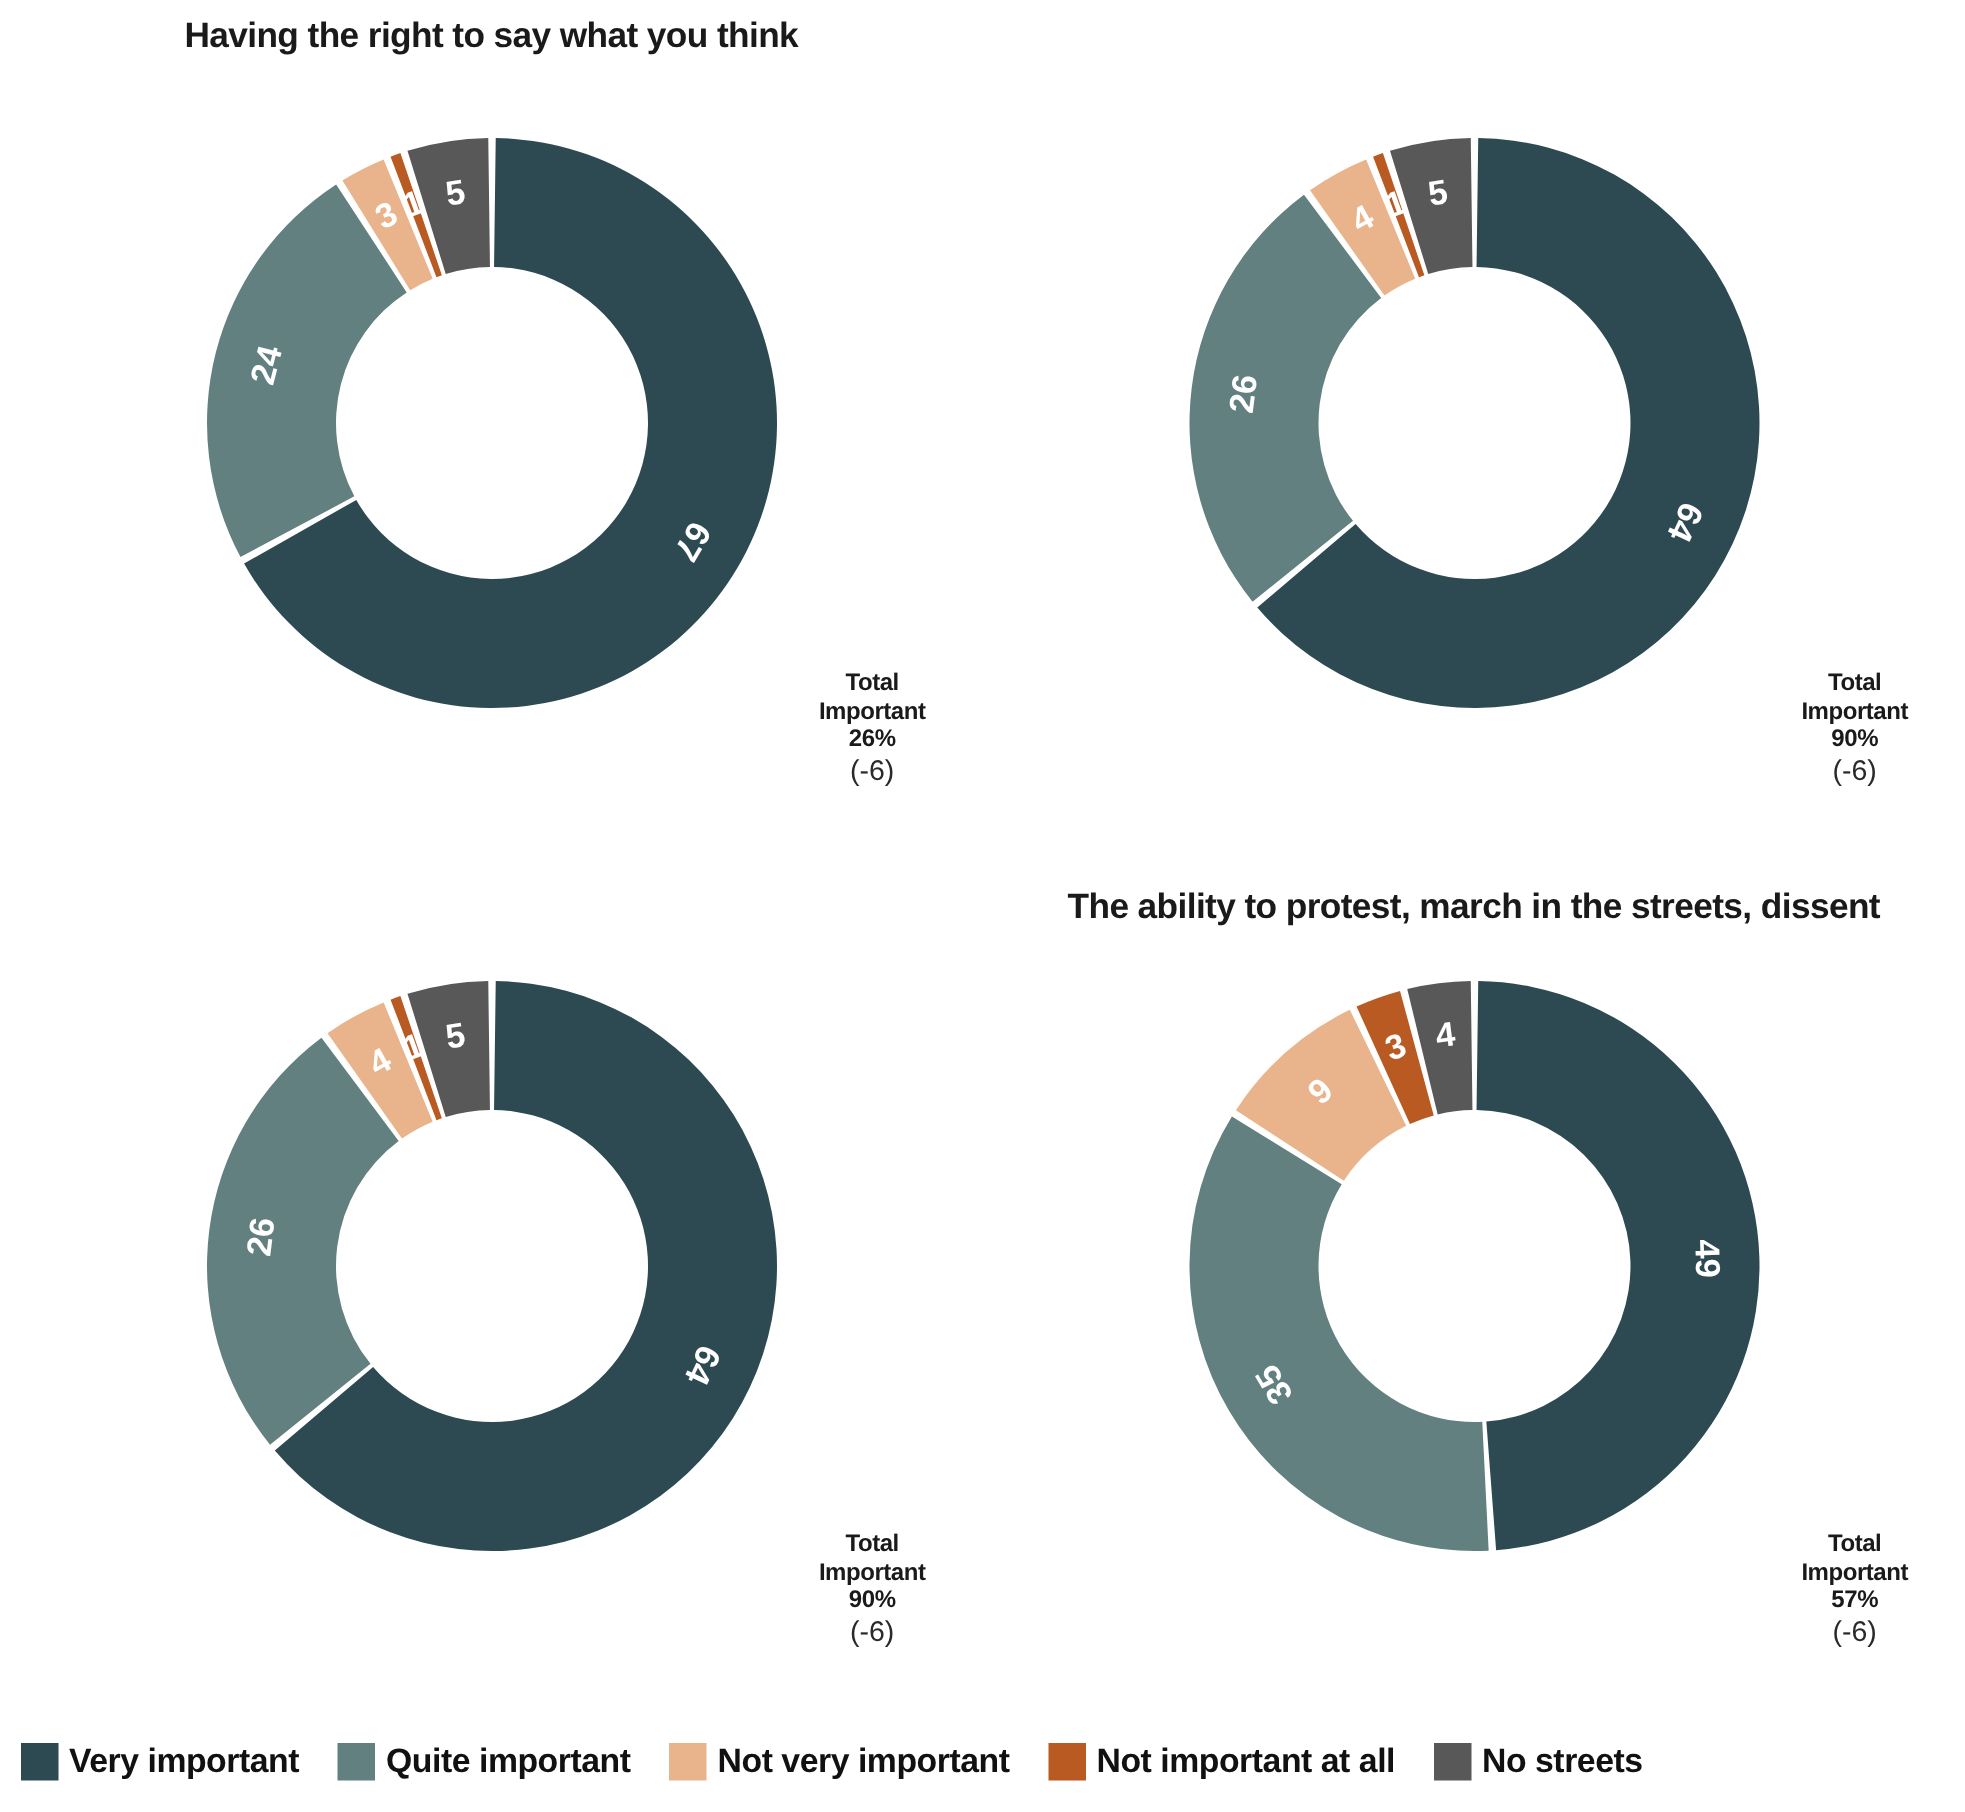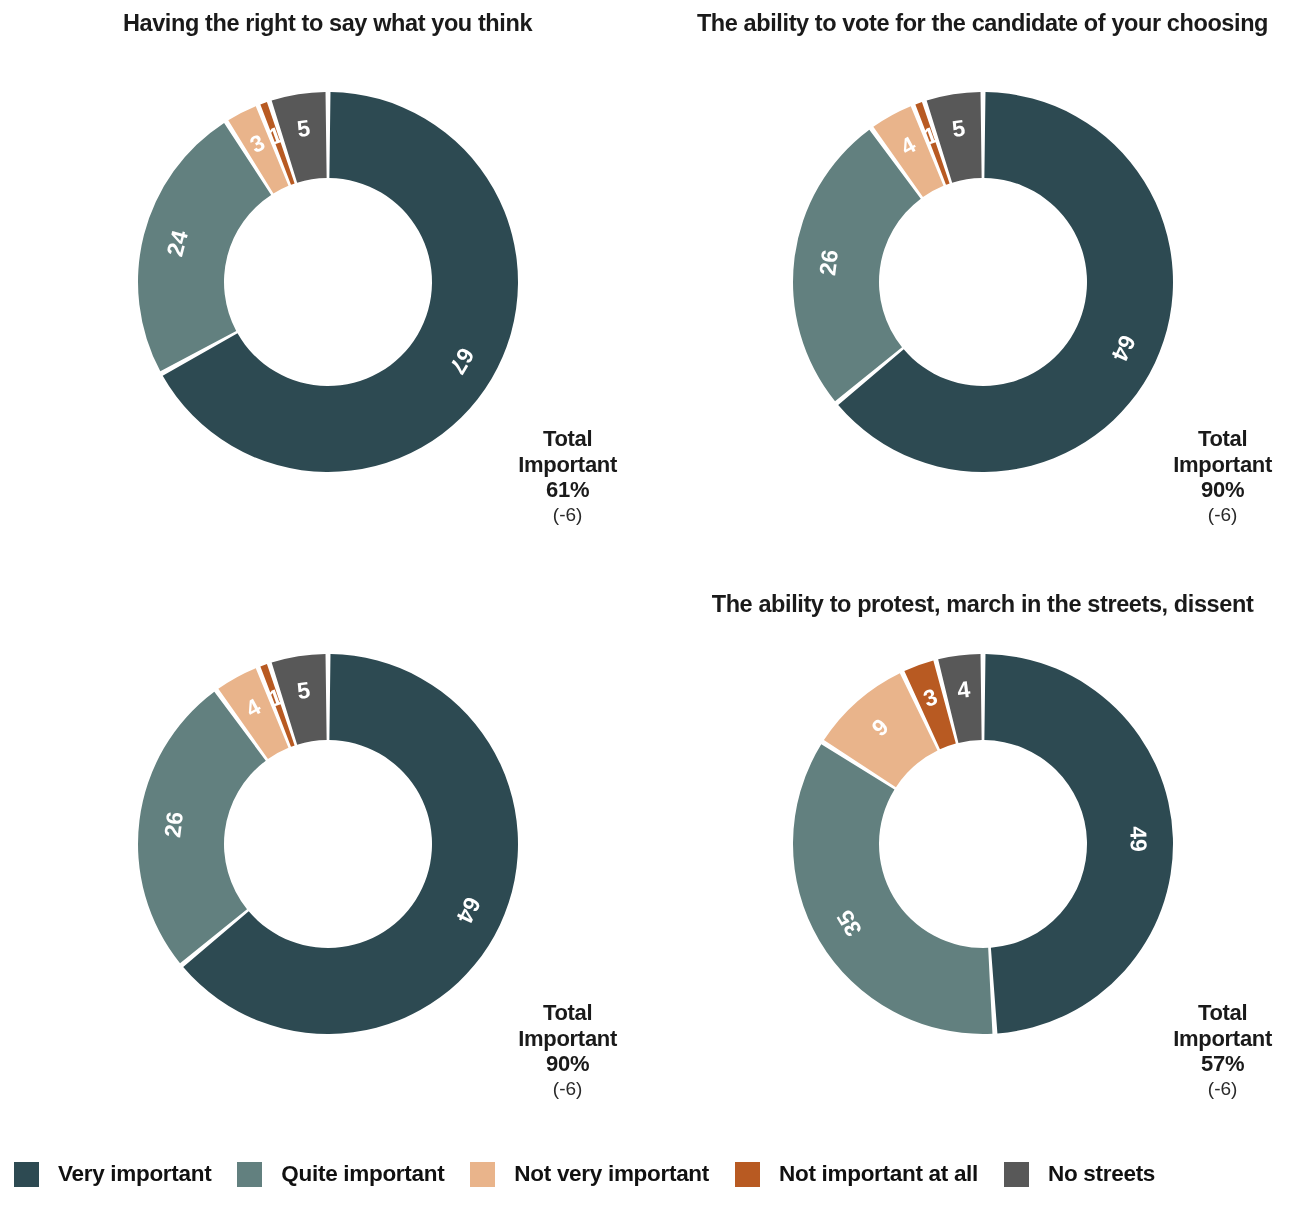--- a/index.html
+++ b/index.html
@@ -68,21 +68,21 @@
     dominant-baseline: central;
   }
   .total-box {
     position: absolute;
     text-align: center;
     line-height: 1.16;
   }
   .panel.r1 .total-box { right: 38px; bottom: 52px; }
   .panel.r2 .total-box { right: 38px; bottom: 40px; }
   .total-line {
-    font-size: 22px;
+    font-size: 16px;
     font-weight: bold;
     color: #1a1a1a;
     display: block;
     letter-spacing: -0.3px;
   }
   .total-delta {
     font-size: 19px;
     font-weight: normal;
     color: #2a2a2a;
     display: block;
@@ -97,21 +97,20 @@
     display: flex;
     align-items: center;
     justify-content: flex-start;
     padding-left: 14px;
     box-sizing: border-box;
   }
   .legend-item {
     display: flex;
     align-items: center;
     margin-right: 26px;
-    gap: 12px;
   }
   .legend-swatch {
     width: 25px;
     height: 25px;
     margin-right: 7px;
     flex: 0 0 auto;
   }
   .legend-label {
     font-size: 22.5px;
     font-weight: bold;
@@ -139,27 +138,26 @@
             <text x="149.35907824052651" y="81.35938483628999" class="slice-label" transform="rotate(-27 149.35907824052651 81.35938483628999)">3</text>
             <path d="M 152.37470288605988 42.442068072836236 A 190 190 0 0 1 158.9265015923994 40.08327539592989 L 186.57029560847127 121.51926653250898 A 104 104 0 0 0 182.9840478955275 122.81039515565773 Z" fill="#b85a22"></path>
             <text x="167.29237960983278" y="73.59895235072247" class="slice-label" transform="rotate(-19.799999999999955 167.29237960983278 73.59895235072247)">1</text>
             <path d="M 163.65710075464165 38.5462105531345 A 190 190 0 0 1 217.51297684144467 30.016277760938664 L 218.63868206058024 116.00890993230327 A 104 104 0 0 0 189.1596762025407 120.67792577645257 Z" fill="#585858"></path>
             <text x="195.65879723974018" y="66.31569420339656" class="slice-label" transform="rotate(-8.999999999999943 195.65879723974018 66.31569420339656)">5</text>
           </svg>
       </div>
       <div class="total-box">
         <span class="total-line">Total</span>
         <span class="total-line">Important</span>
-        <span class="total-line">61%</span>
+        <span class="total-line">26%</span>
         <span class="total-delta">(-6)</span>
       </div>
     </div>
 
     <div class="panel r1">
-      <div class="panel-title">The ability to vote for the candidate of your choosing</div>
       <div class="donut-wrap">
         <svg class="donut-svg" width="440" height="440" viewBox="0 0 440 440">
             <path d="M 222.48702315855547 30.016277760938664 A 190 190 0 1 1 75.20031432728982 343.01646649568636 L 140.74122468441126 287.3353290292178 A 104 104 0 1 0 221.36131793941985 116.00890993230327 Z" fill="#2d4a52"></path>
             <text x="360.7910893637126" y="286.2512577675253" class="slice-label" transform="rotate(115.2 360.7910893637126 286.2512577675253)">64</text>
             <path d="M 72.02973787864224 339.1838979381723 A 190 190 0 0 1 106.31832589157473 67.7617755886985 L 157.77424154065142 136.6696034801297 A 104 104 0 0 0 139.00575125988837 285.23750202931535 Z" fill="#62807f"></path>
             <text x="65.62695247546725" y="200.4981488573943" class="slice-label" transform="rotate(-82.80000000000001 65.62695247546725 200.4981488573943)">26</text>
             <path d="M 110.34241389292559 64.83810451928102 A 190 190 0 0 1 147.74995158069095 44.27313664835563 L 180.45260507574662 123.81266427067888 A 104 104 0 0 0 159.97690023612768 135.0692782631854 Z" fill="#e9b48b"></path>
             <text x="145.039128309773" y="83.64668058517489" class="slice-label" transform="rotate(-28.80000000000001 145.039128309773 83.64668058517489)">4</text>
             <path d="M 152.3747028860597 42.44206807283629 A 190 190 0 0 1 158.92650159239926 40.083275395929945 L 186.57029560847116 121.51926653250902 A 104 104 0 0 0 182.98404789552742 122.81039515565776 Z" fill="#b85a22"></path>
             <text x="167.29237960983255" y="73.59895235072258" class="slice-label" transform="rotate(-19.80000000000001 167.29237960983255 73.59895235072258)">1</text>

